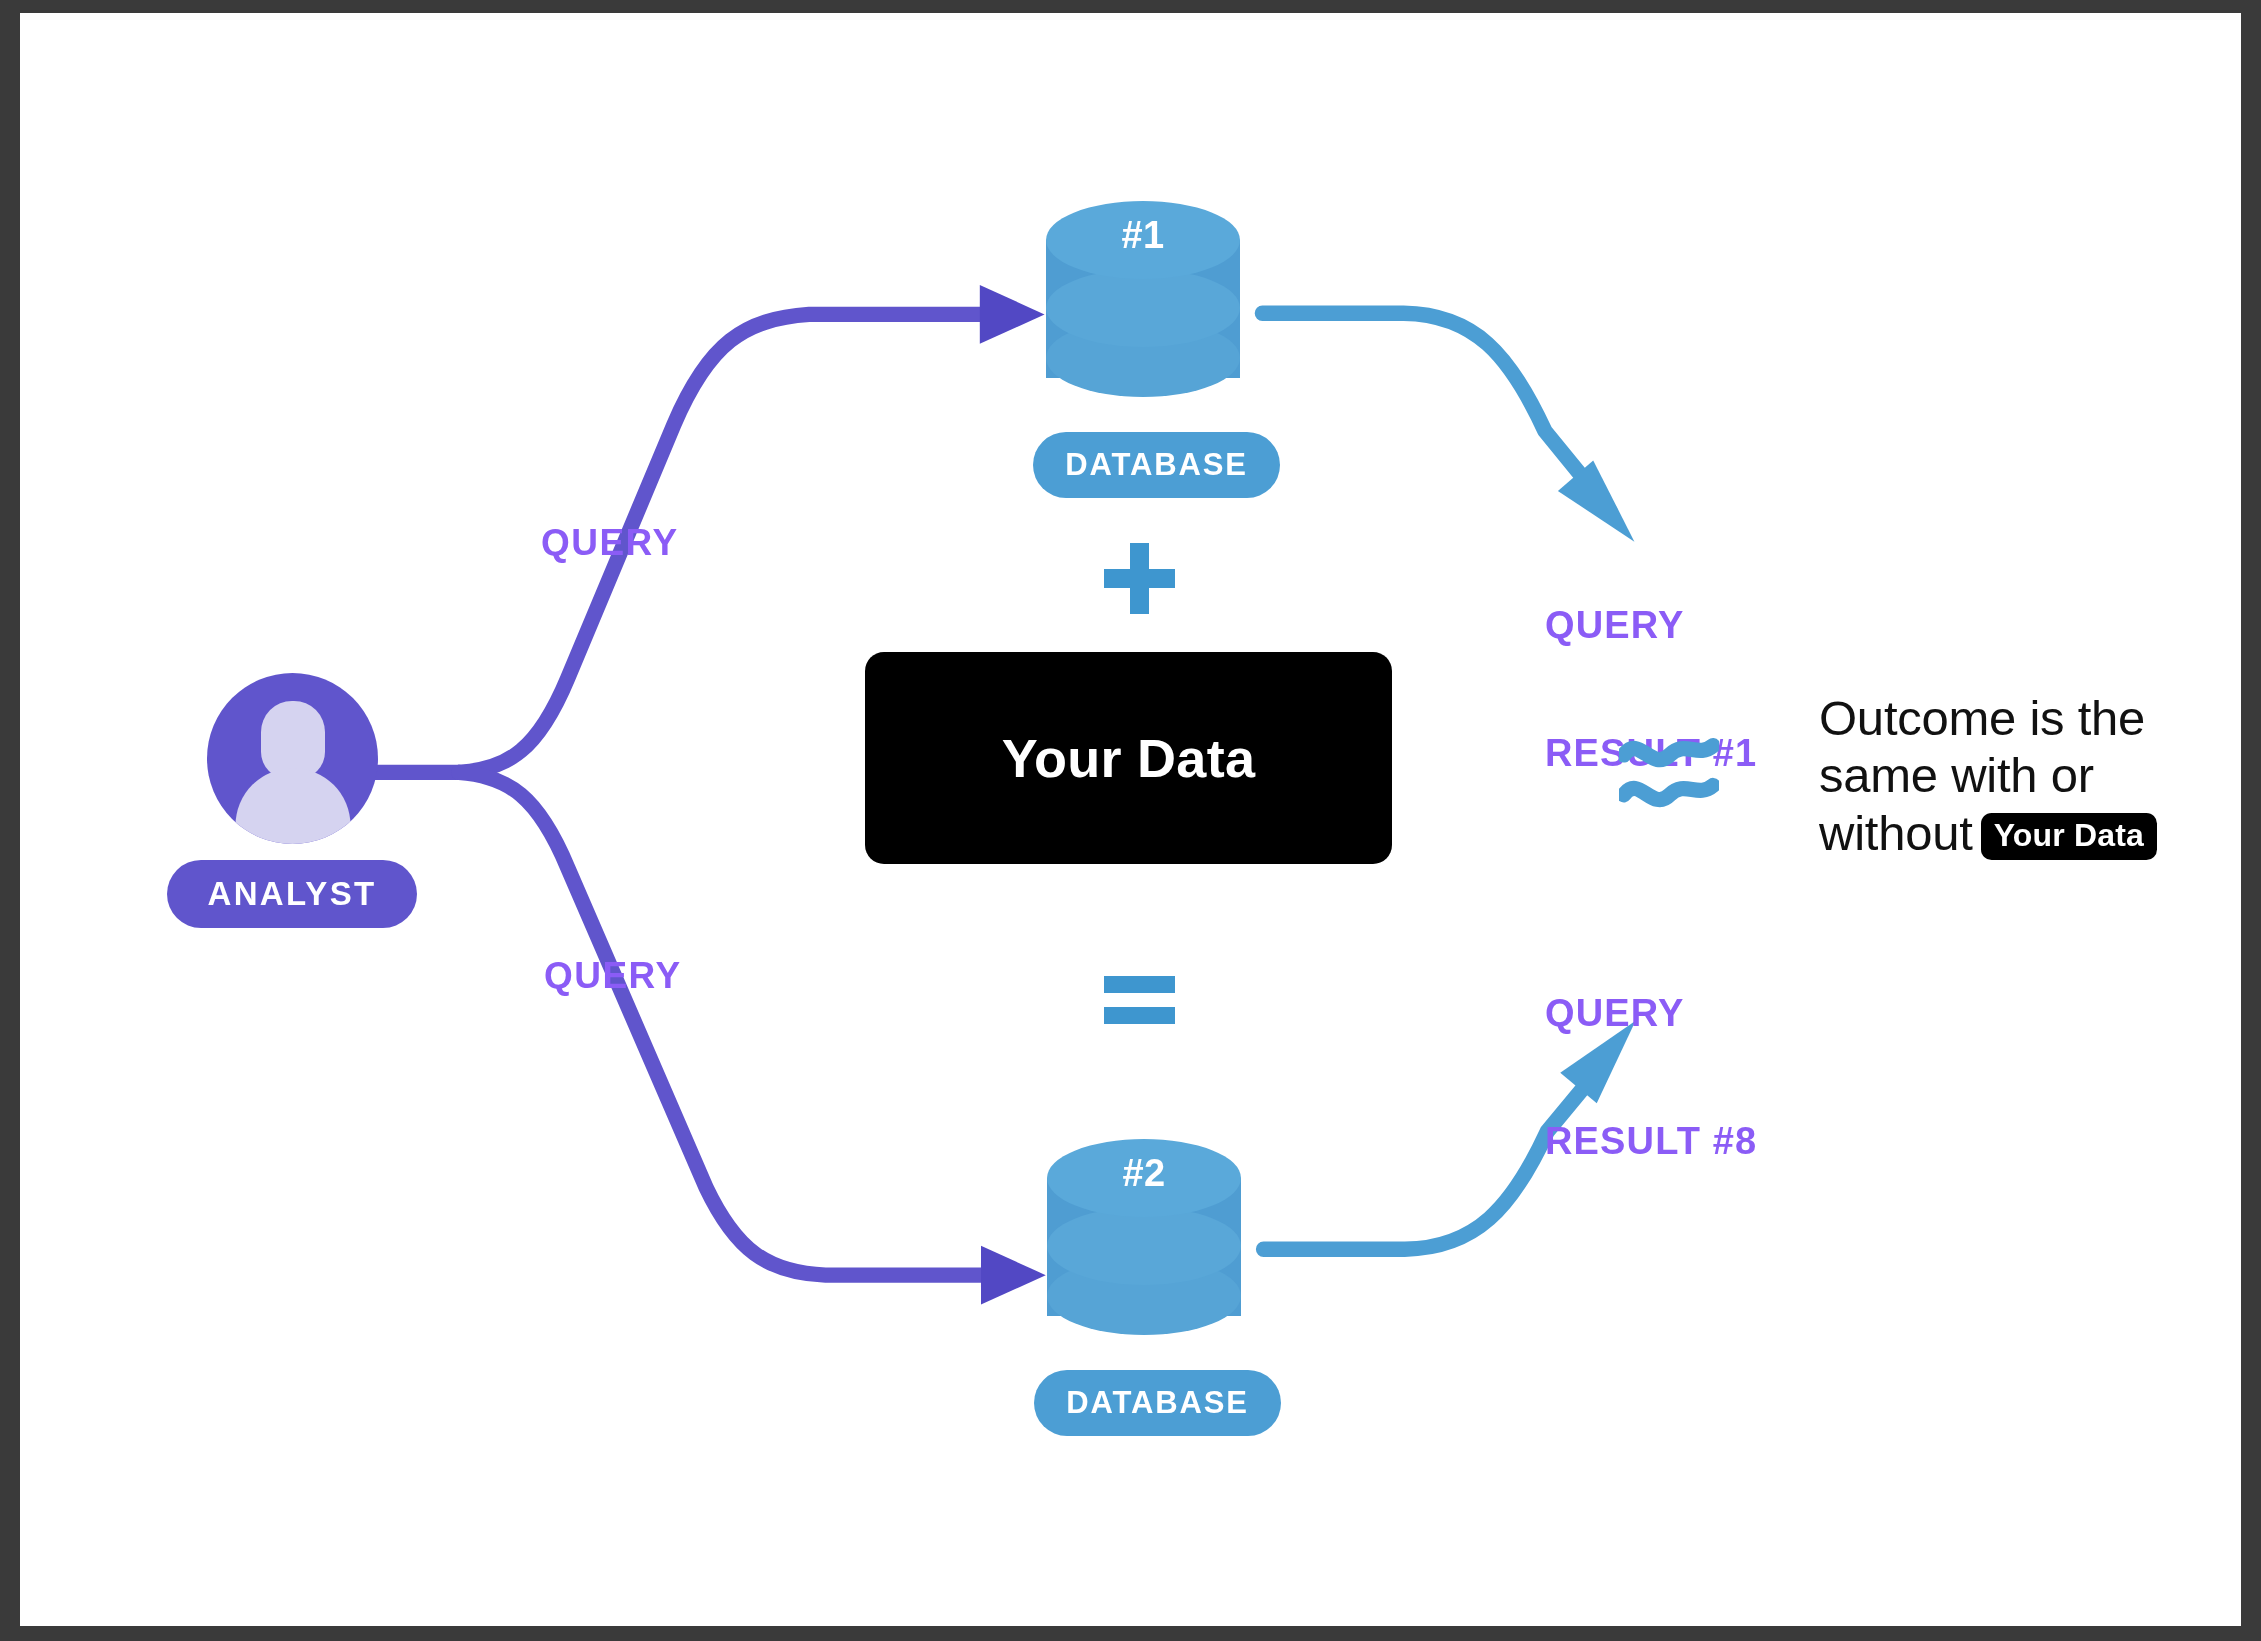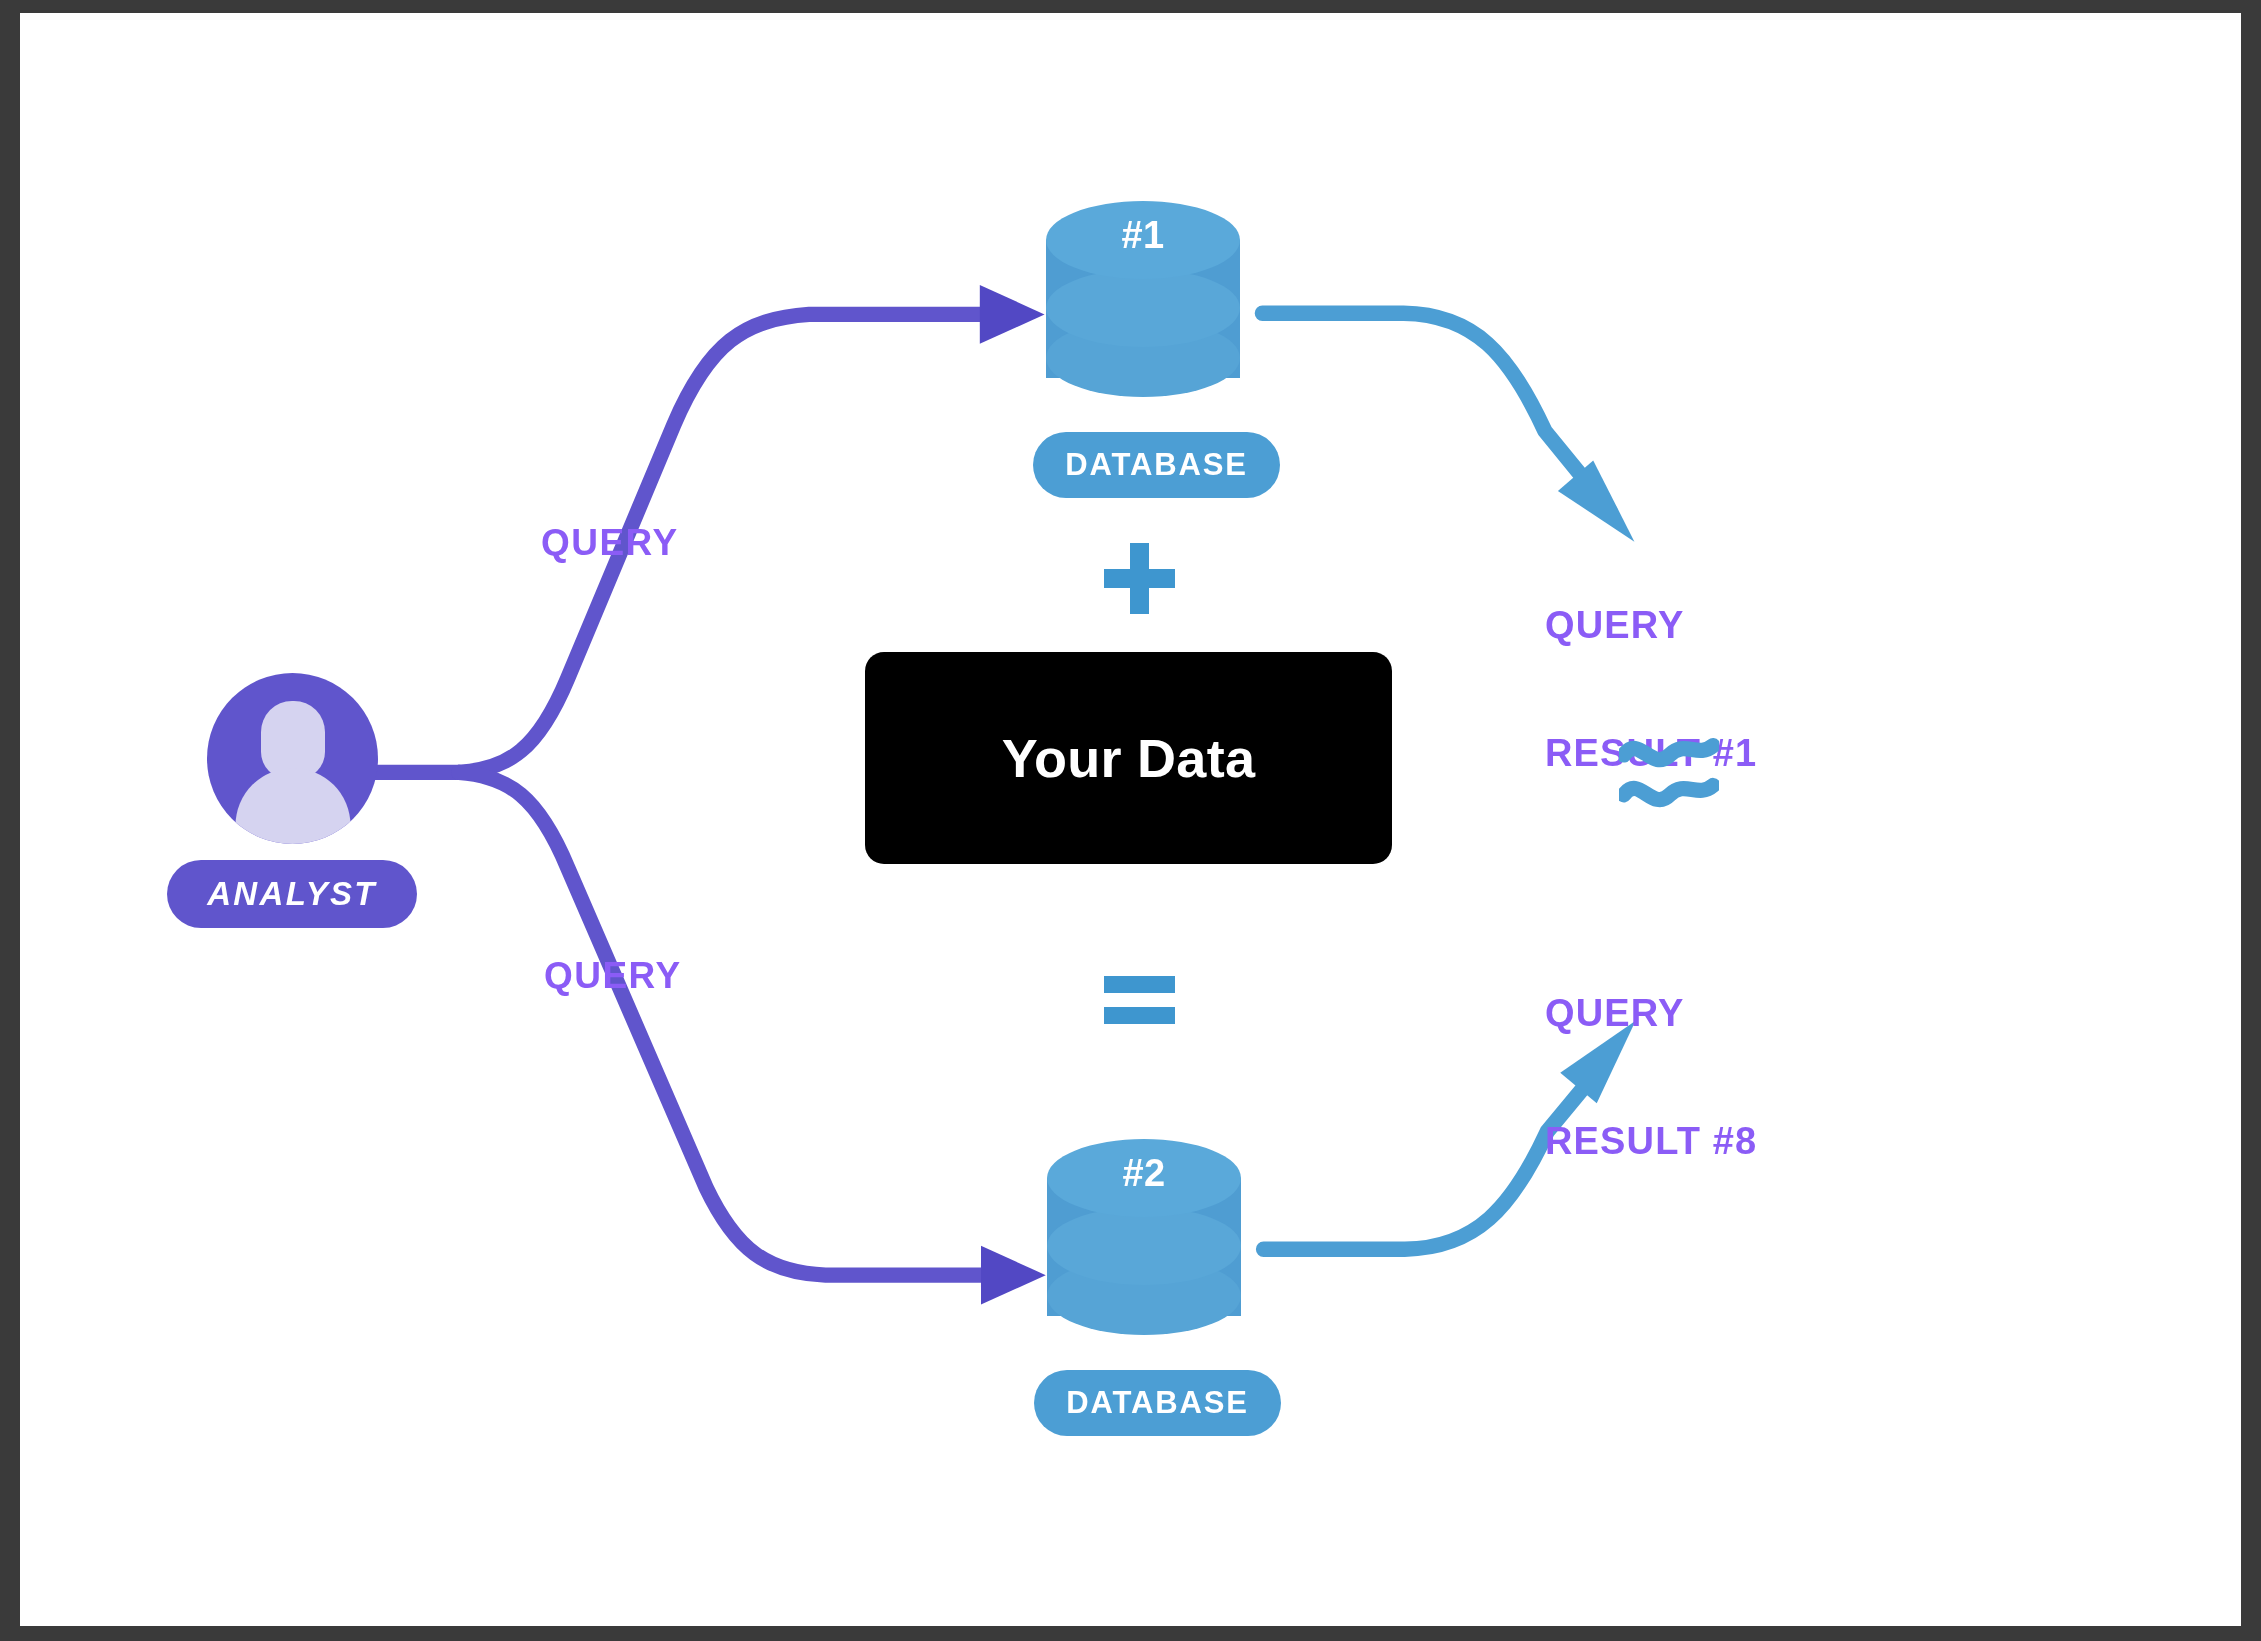--- a/index.html
+++ b/index.html
@@ -25,21 +25,21 @@
     font-weight:700;
     color:#8b5cf6;
     letter-spacing:0.02em;
     white-space:pre;
     line-height:1.12;
   }
   .query-lbl{font-size:37px;letter-spacing:0.04em;}
   .result-lbl{font-size:38px;letter-spacing:0.03em;}
 
   
-  #analyst-group{position:absolute;left:147px;top:660px;width:247px;height:277px;font-style:italic;}
+  #analyst-group{position:absolute;left:147px;top:660px;width:247px;height:277px;}
   .avatar-circle{
     position:absolute;left:40px;top:0;
     width:171px;height:171px;border-radius:50%;
     background:#6055cc;
     overflow:hidden;
   }
   .avatar-head{
     position:absolute;left:50%;top:28px;
     transform:translateX(-50%);
     width:64px;height:78px;
@@ -225,16 +225,21 @@
     <div class="lbl result-lbl" style="left:1525px;top:894px;">
       <div>QUERY</div>
       <div>RESULT #8</div>
     </div>
 
     <svg id="approx-sign" viewBox="0 0 170 150">
       <path d="M 8 46 C 34 10, 56 76, 86 46 C 112 20, 134 52, 160 30" stroke="#4c9ed4" stroke-width="26" fill="none" stroke-linecap="round" stroke-linejoin="round"></path>
       <path d="M 8 114 C 34 78, 56 144, 86 114 C 112 88, 134 120, 160 98" stroke="#4c9ed4" stroke-width="26" fill="none" stroke-linecap="round" stroke-linejoin="round"></path>
     </svg>
 
+    <div id="outcome-text">
+      <span class="line">Outcome is the</span>
+      <span class="line">same with or</span>
+      <span class="line"><span>without</span><span class="inline-badge">Your Data</span></span>
+    </div>
 
   </div>
 </div>
 
 
 </body></html>

